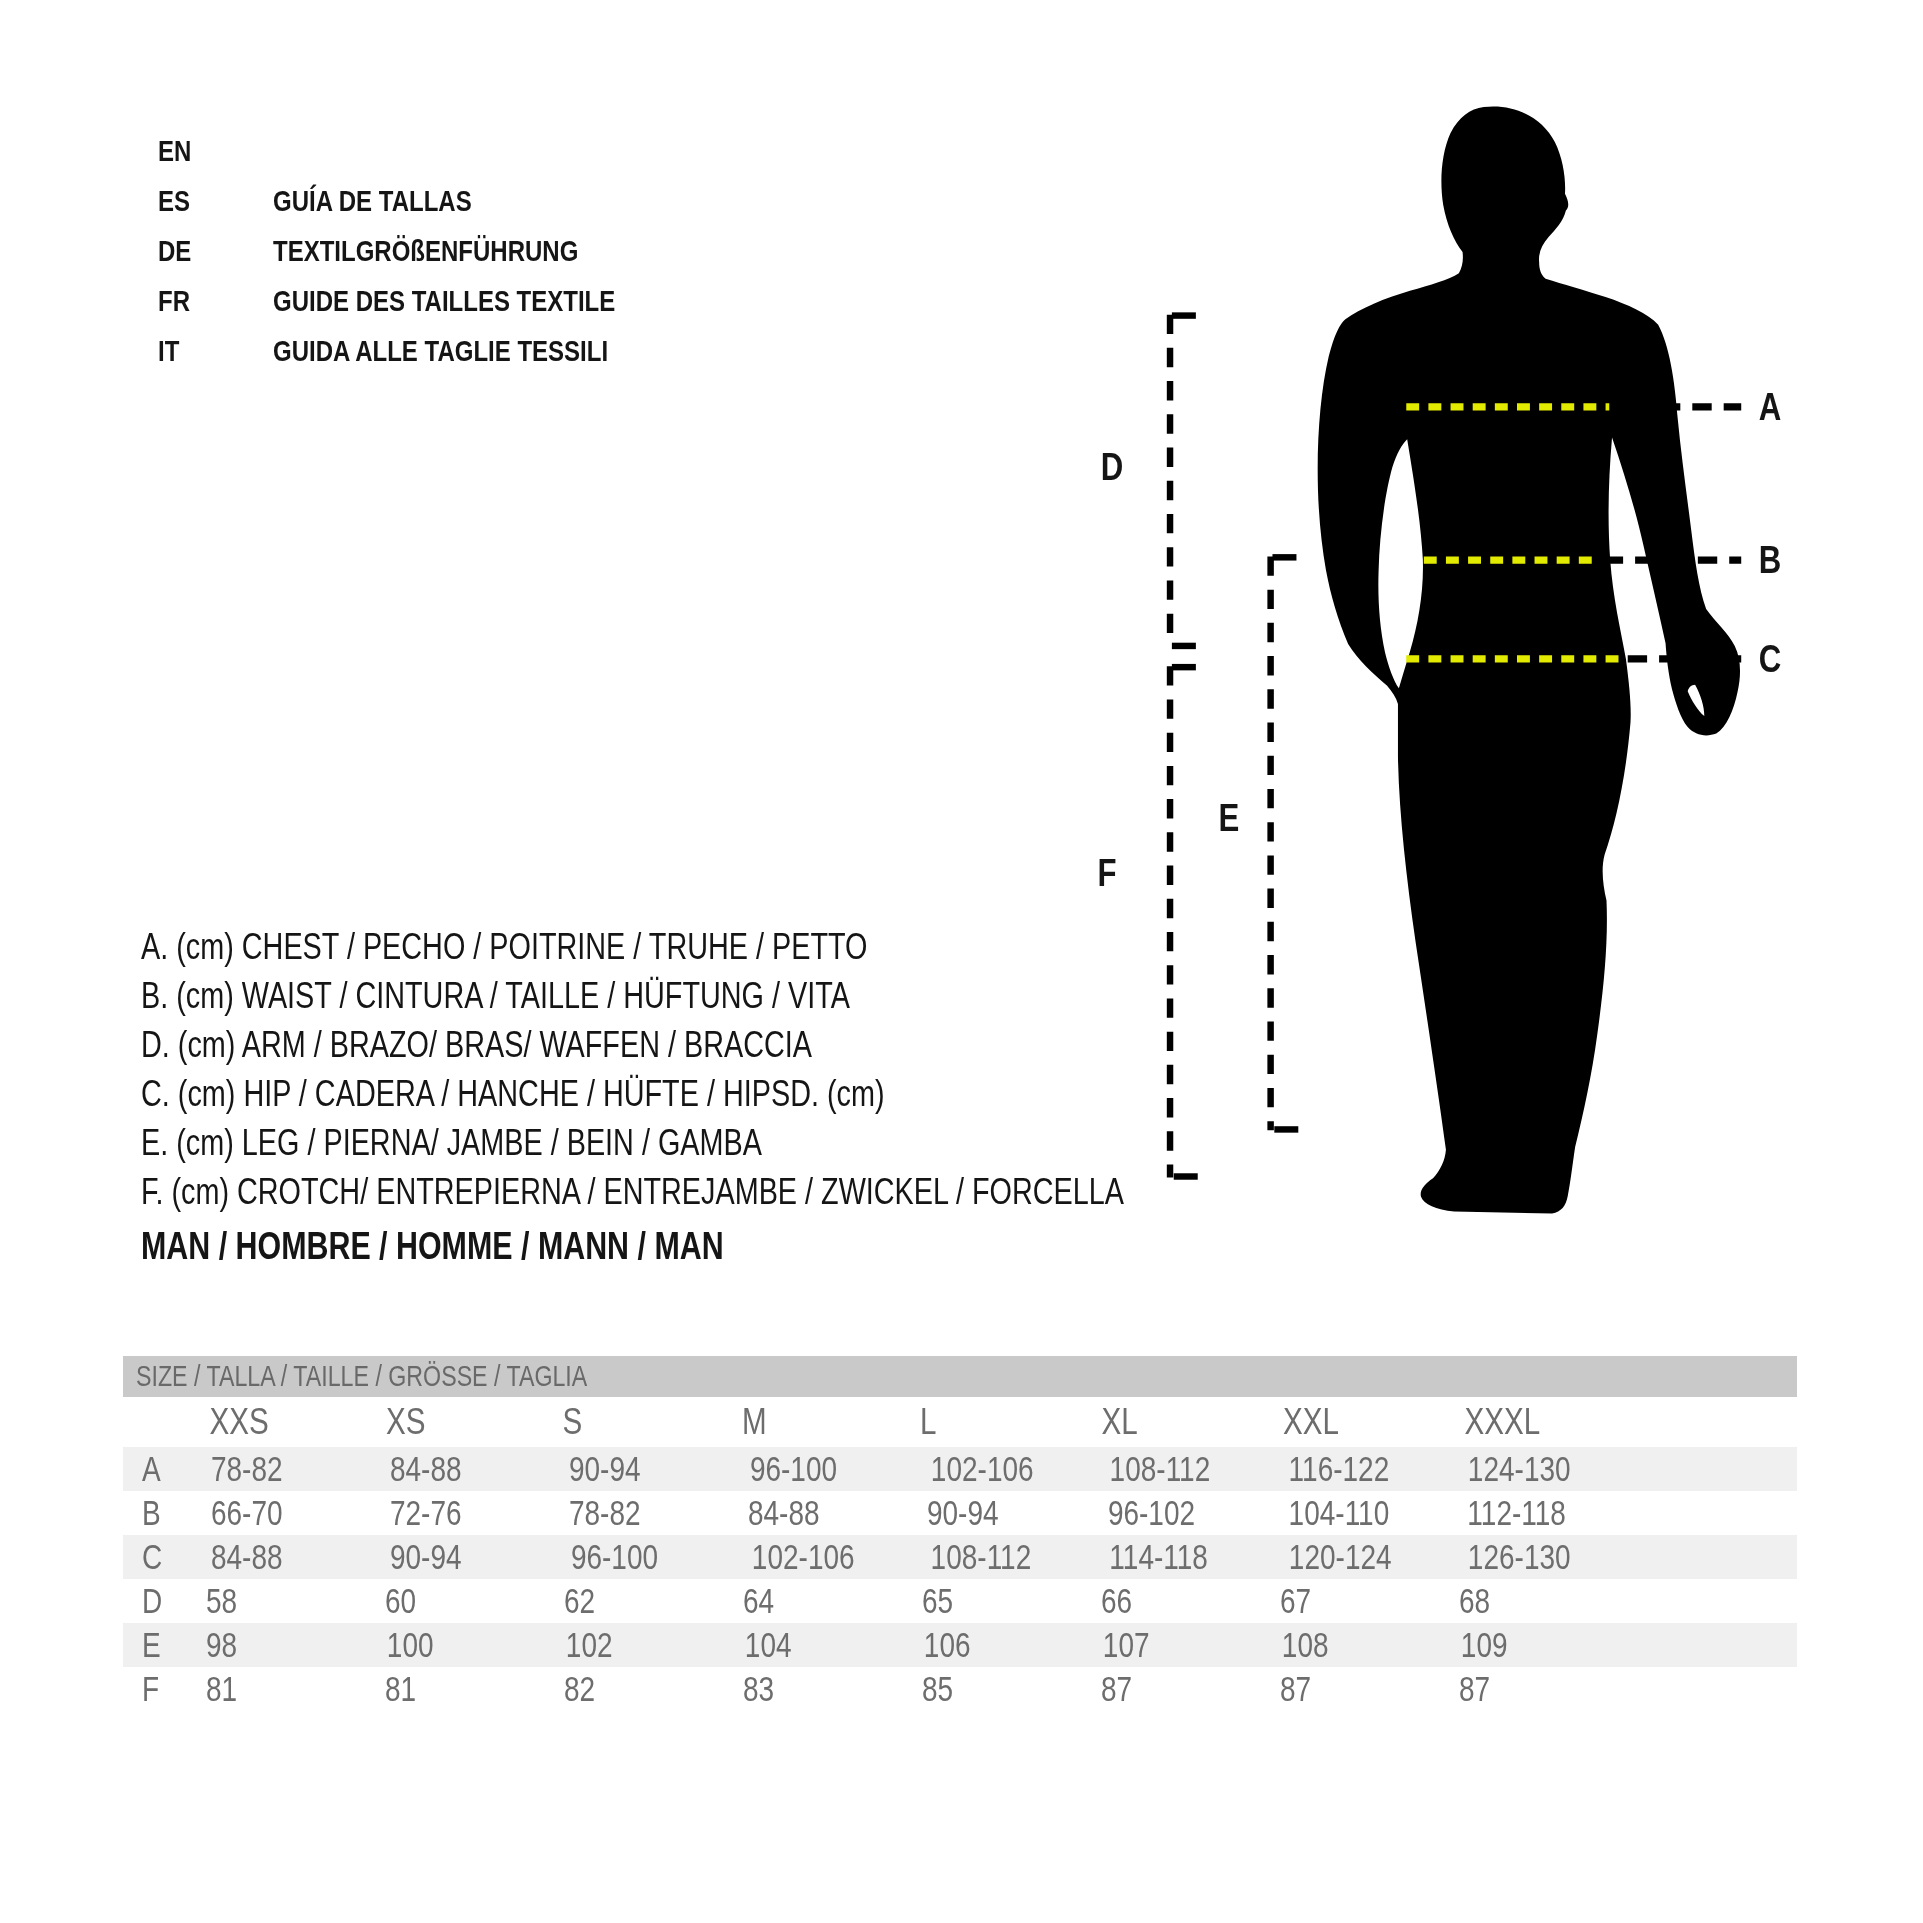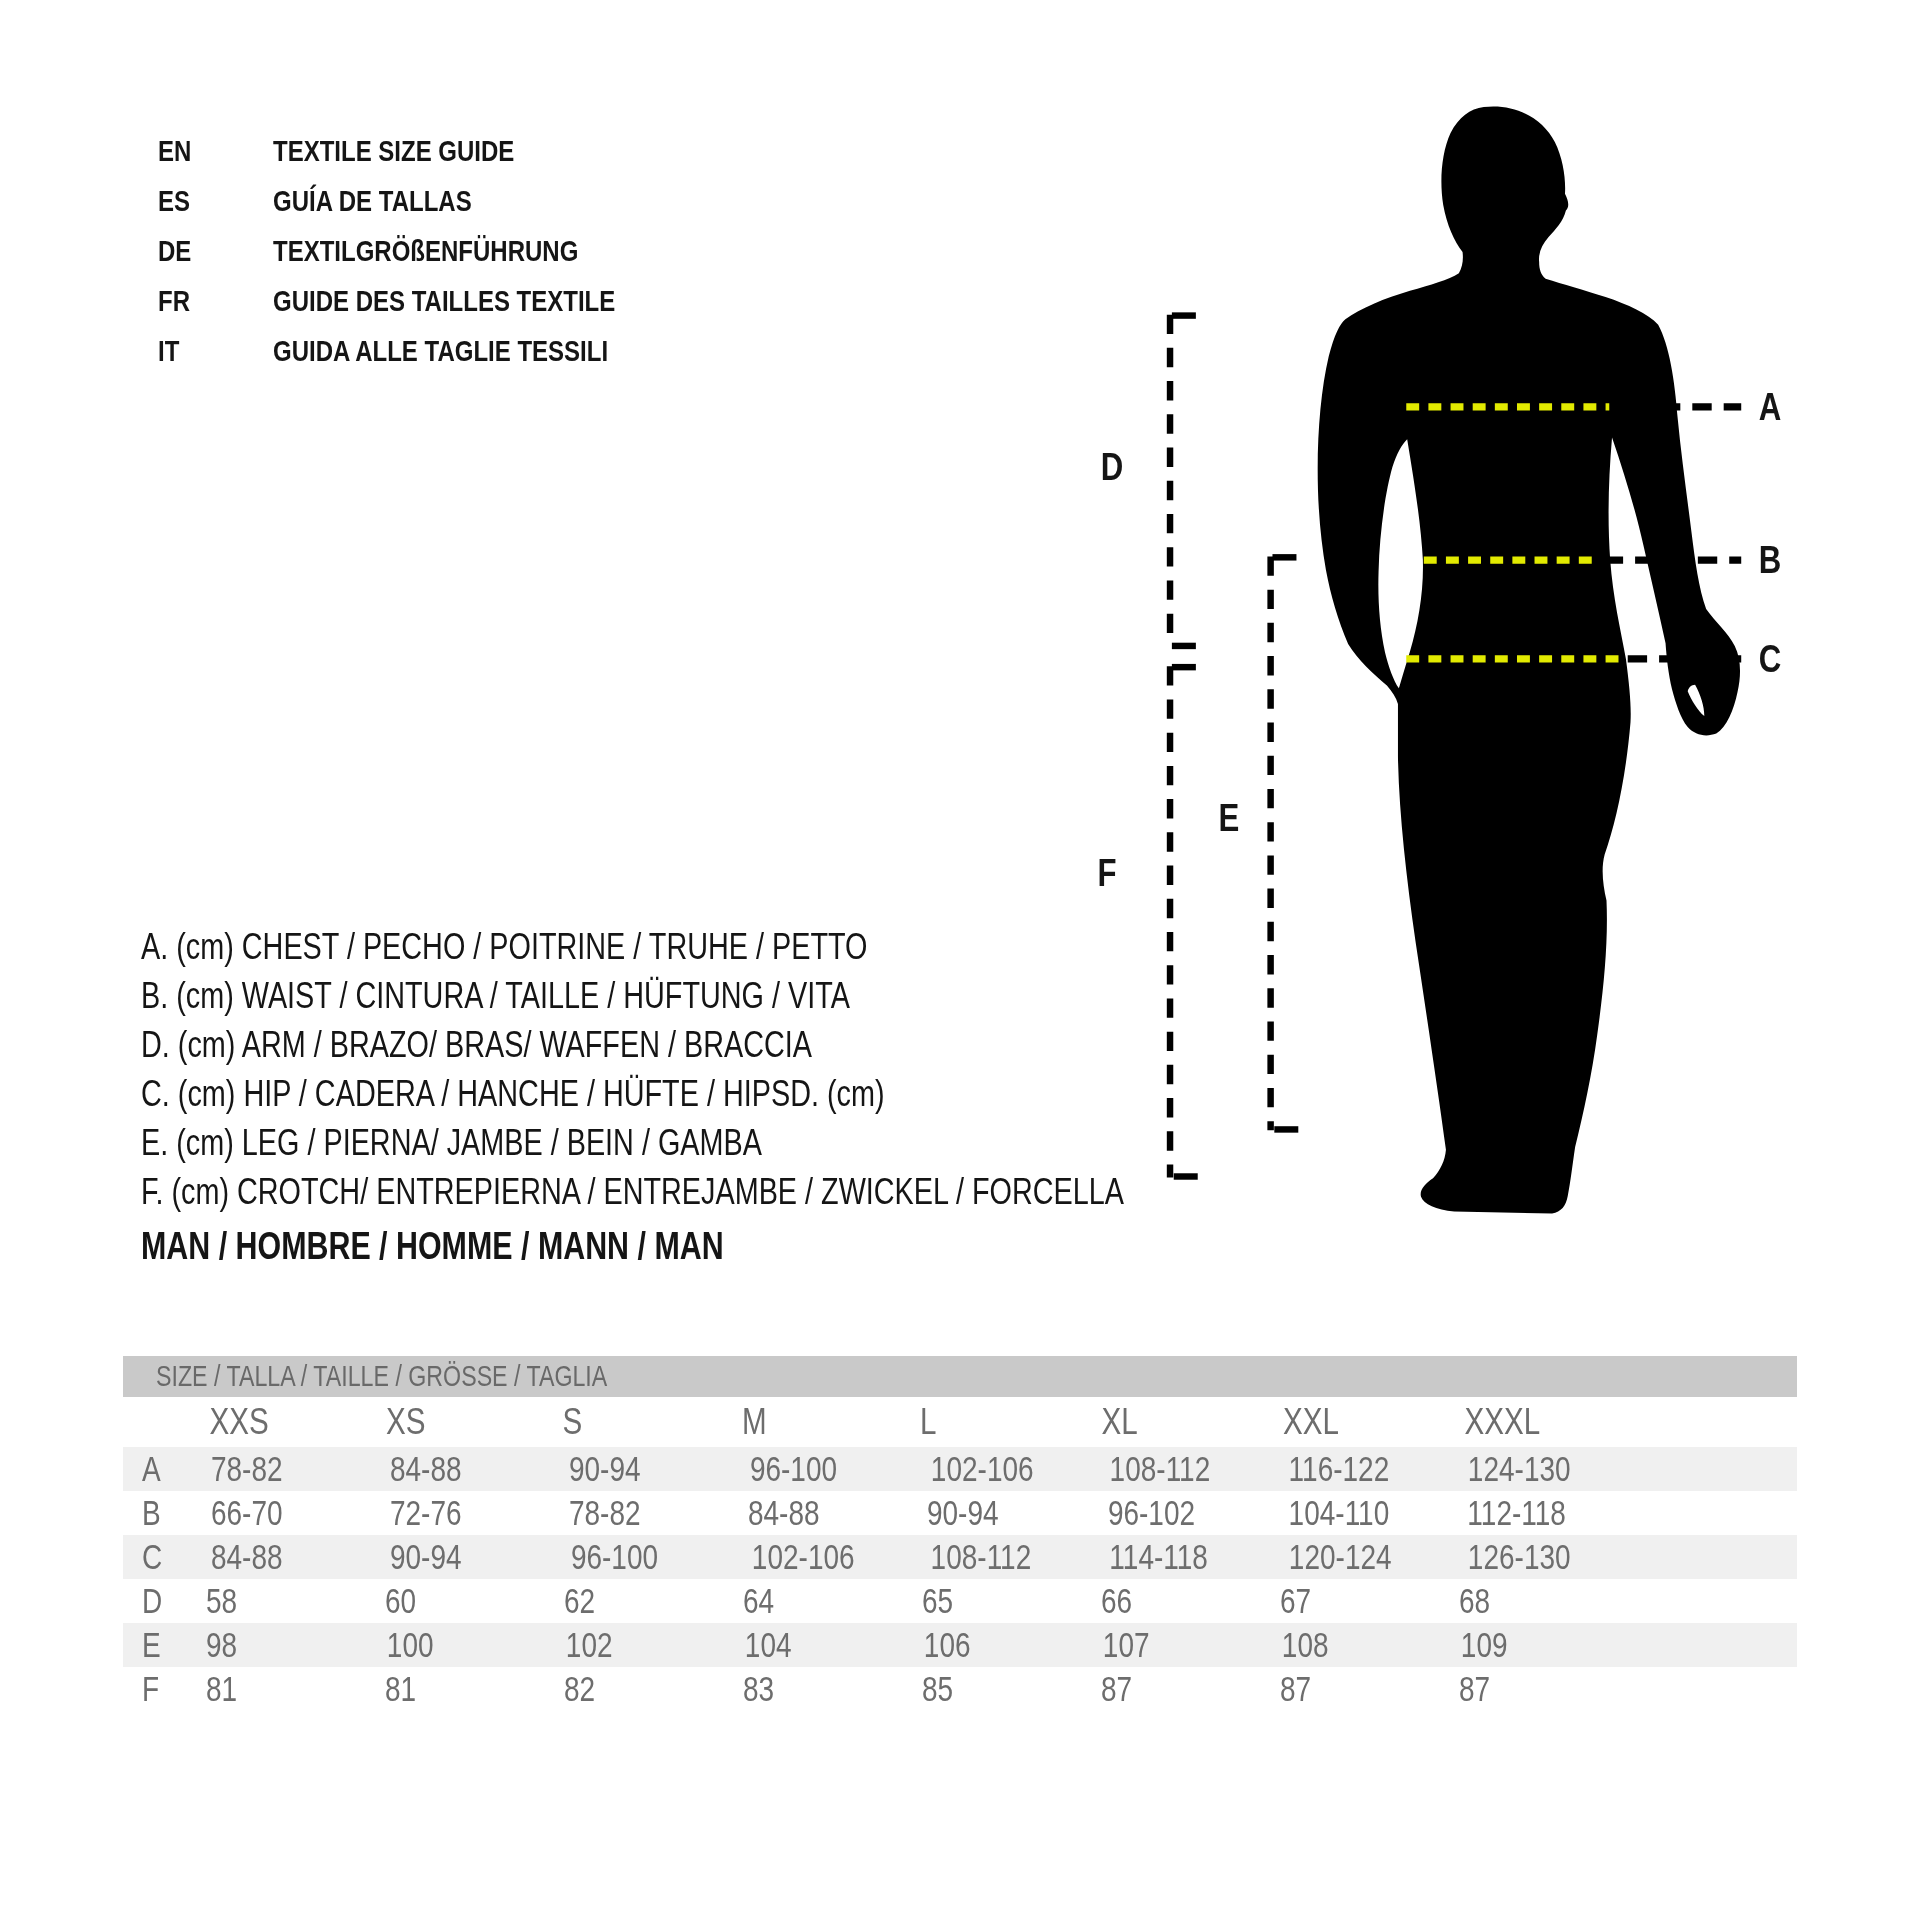--- a/index.html
+++ b/index.html
@@ -13,21 +13,21 @@
   .langs{position:absolute;left:158px;top:126px;font-size:30px;font-weight:600;line-height:50px;}
   .lang-row{display:flex;}
   .lang-code{flex:0 0 115px;width:115px;}
   
   .mlist{position:absolute;left:141px;top:922px;font-size:36px;font-weight:400;line-height:49px;}
   
   .category{position:absolute;left:141px;top:1225px;font-size:38px;font-weight:600;}
   
   .stable{position:absolute;left:123px;top:1356px;width:1674px;color:#6d6d6d;}
   .thead{height:41px;background:#c9c9c9;color:#696969;font-size:29px;font-weight:500;
-         display:flex;align-items:center;padding-left:33px;box-sizing:border-box;}
+         display:flex;align-items:center;padding-left:13px;box-sizing:border-box;}
   .trow{display:grid;grid-template-columns:79px repeat(8,179px);align-items:center;}
   .sizes-row{height:50px;font-size:37px;font-weight:500;}
   .drow{height:44px;font-size:35px;font-weight:500;}
   .stripe{background:#f0f0f0;}
   .rlabel{padding-left:19.4px;text-align:left;}
   .cell{text-align:left;}
   
   .fig-label{position:absolute;transform:translate(-50%,-50%);font-size:39px;font-weight:600;color:#151515;}
 </style>
 </head>
@@ -126,21 +126,20 @@
   <span class="fig-label" style="left:1770px;top:407px;"><span class="condc">A</span></span>
   <span class="fig-label" style="left:1770px;top:560px;"><span class="condc">B</span></span>
   <span class="fig-label" style="left:1770px;top:659px;"><span class="condc">C</span></span>
   <span class="fig-label" style="left:1112px;top:467px;"><span class="condc">D</span></span>
   <span class="fig-label" style="left:1229px;top:818px;"><span class="condc">E</span></span>
   <span class="fig-label" style="left:1107px;top:873px;"><span class="condc">F</span></span>
 
   <div class="langs">
     <div class="lang-row">
       <span class="lang-code"><span class="cond">EN</span></span>
-      <span><span class="cond">TEXTILE SIZE GUIDE</span></span>
     </div>
     <div class="lang-row">
       <span class="lang-code"><span class="cond">ES</span></span>
       <span><span class="cond">GUÍA DE TALLAS</span></span>
     </div>
     <div class="lang-row">
       <span class="lang-code"><span class="cond">DE</span></span>
       <span><span class="cond">TEXTILGRÖßENFÜHRUNG</span></span>
     </div>
     <div class="lang-row">

